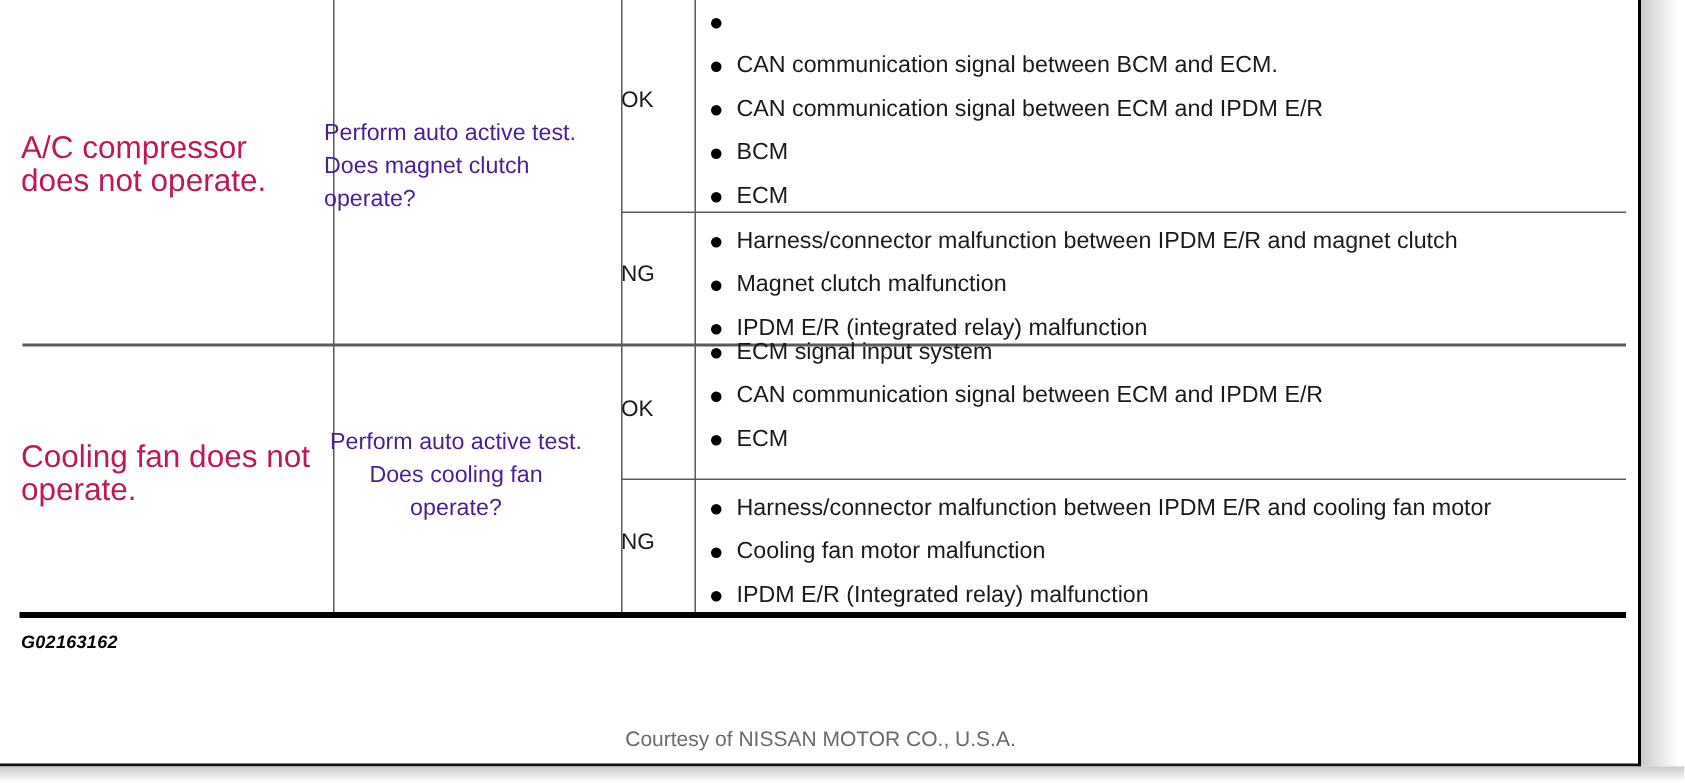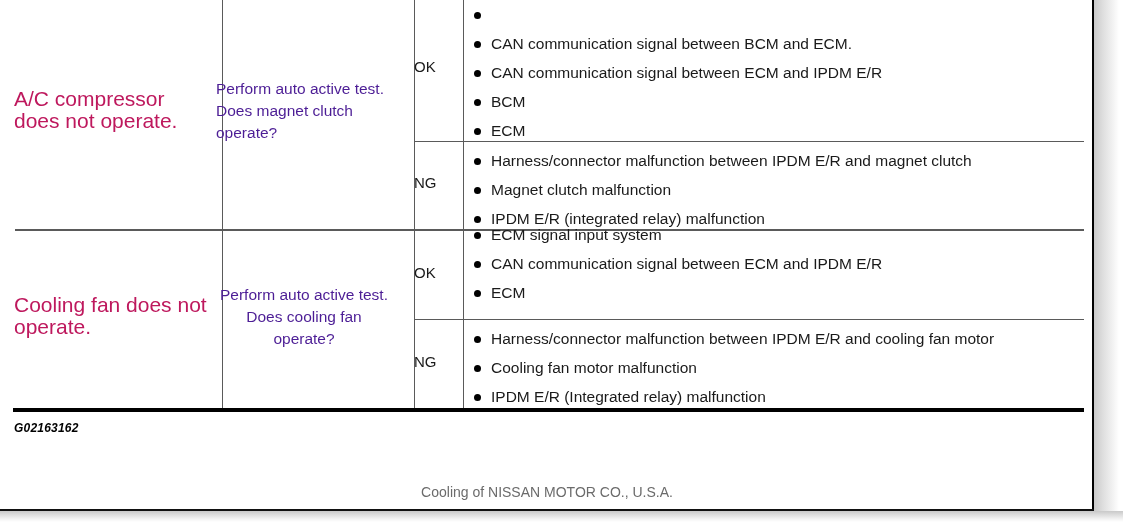--- a/index.html
+++ b/index.html
@@ -244,20 +244,20 @@
         <li><span class="bullet"></span><span>Harness/connector malfunction between IPDM E/R and cooling fan motor</span></li>
         <li><span class="bullet"></span><span>Cooling fan motor malfunction</span></li>
         <li><span class="bullet"></span><span>IPDM E/R (Integrated relay) malfunction</span></li>
       </ul>
     </div>
 
   </div>
 
   <div class="fig-code">G02163162</div>
 
-  <div class="courtesy">Cooling of NISSAN MOTOR CO., U.S.A.</div>
+  <div class="courtesy">Courtesy of NISSAN MOTOR CO., U.S.A.</div>
 
   <div class="page-edge-line"></div>
   <div class="page-edge-shadow"></div>
   <div class="page-bottom-line"></div>
   <div class="page-bottom-shadow"></div>
 
 </div>
 
 </body></html>

